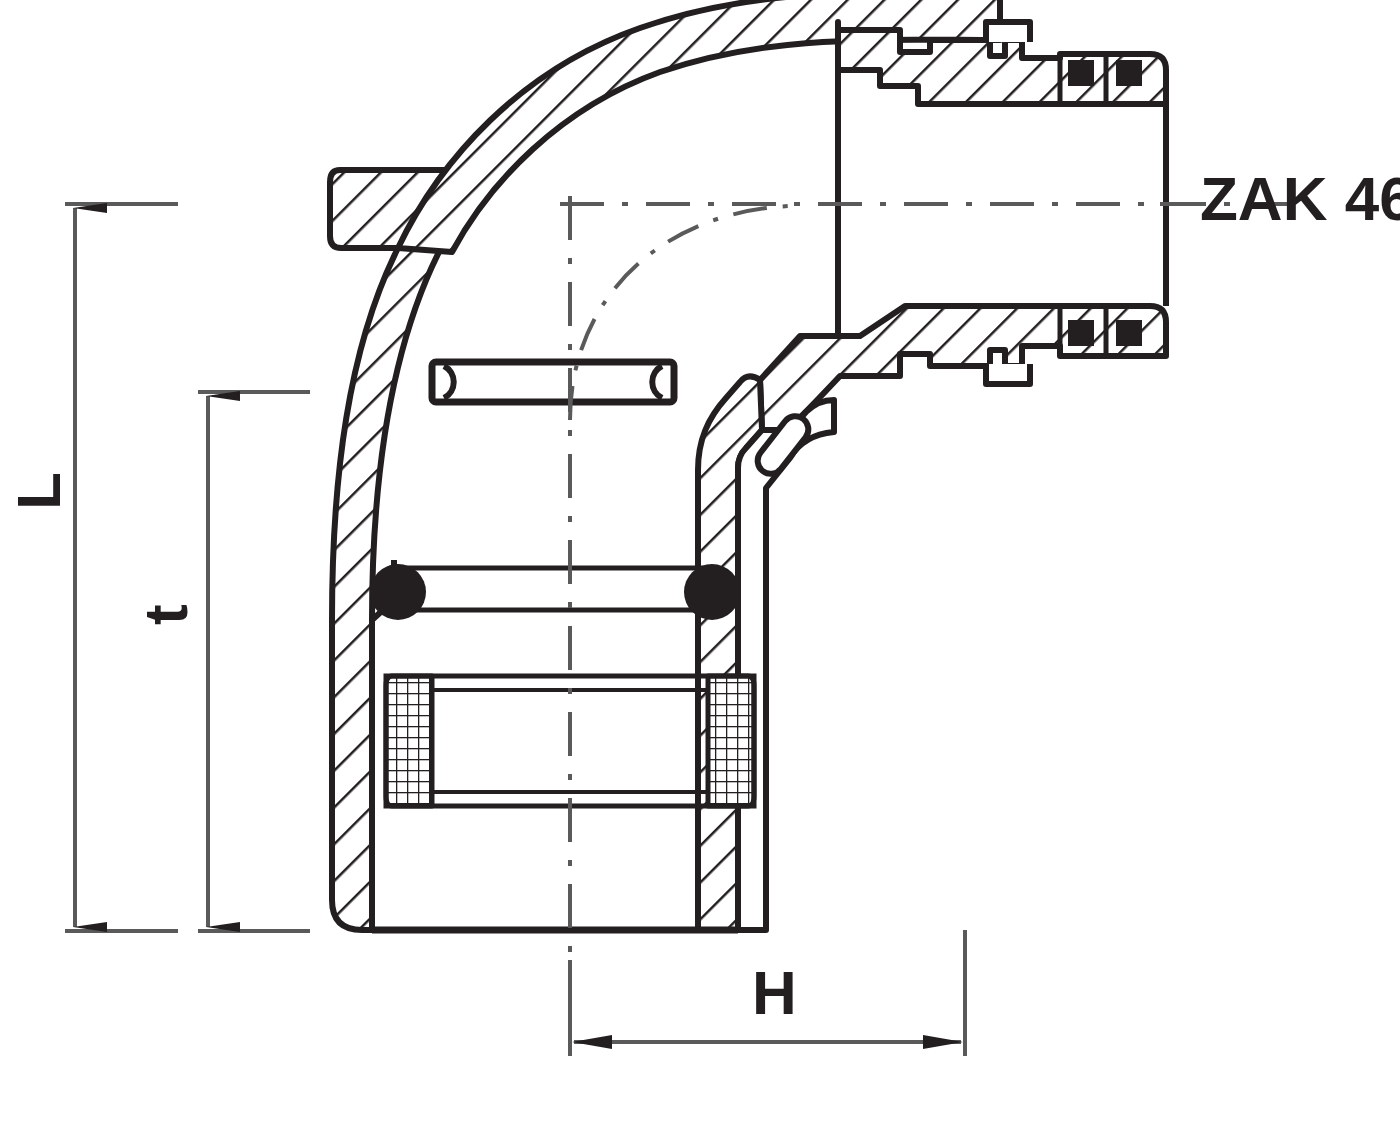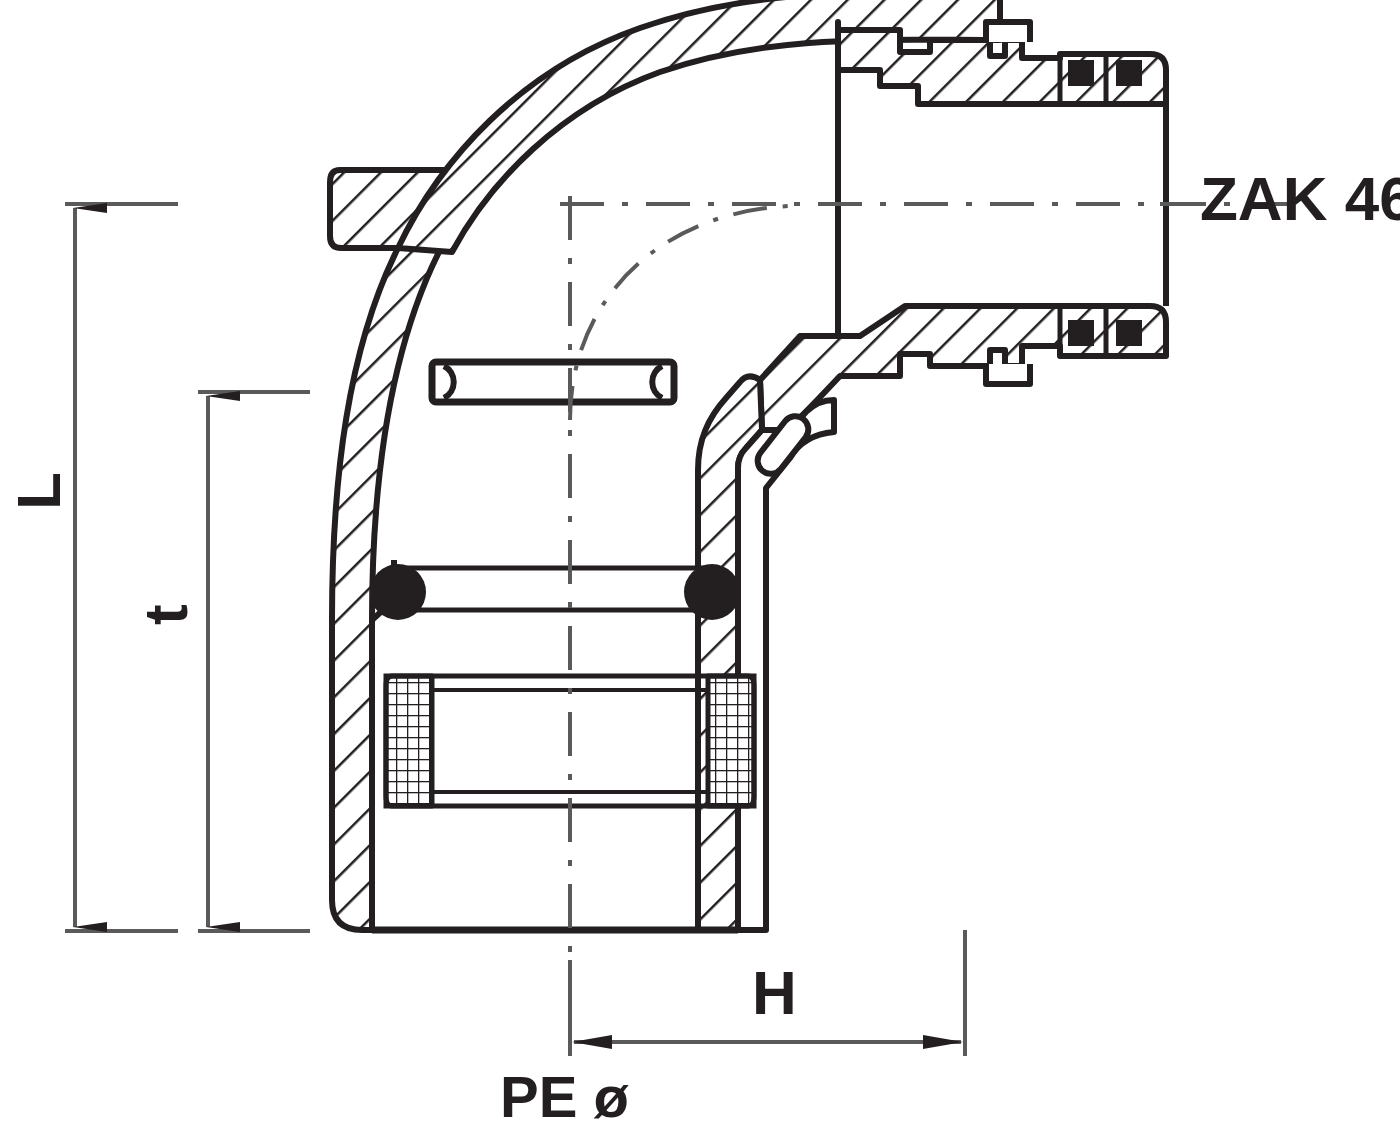--- a/index.html
+++ b/index.html
@@ -290,19 +290,18 @@
     <g>
       <line x1="1160" y1="204" x2="1196" y2="204" stroke="#5a5a5a" stroke-width="4"></line>
     </g>
 
   </svg>
 
   <div class="lbl" id="lbl-zak">ZAK 46</div>
 
   <div class="lbl" id="lbl-h">H</div>
 
-  <div class="lbl" id="lbl-pe">PE ø</div>
 
   <div class="lbl" id="lbl-l">L</div>
 
   <div class="lbl" id="lbl-t">t</div>
 
 </div>
 
 </body></html>

